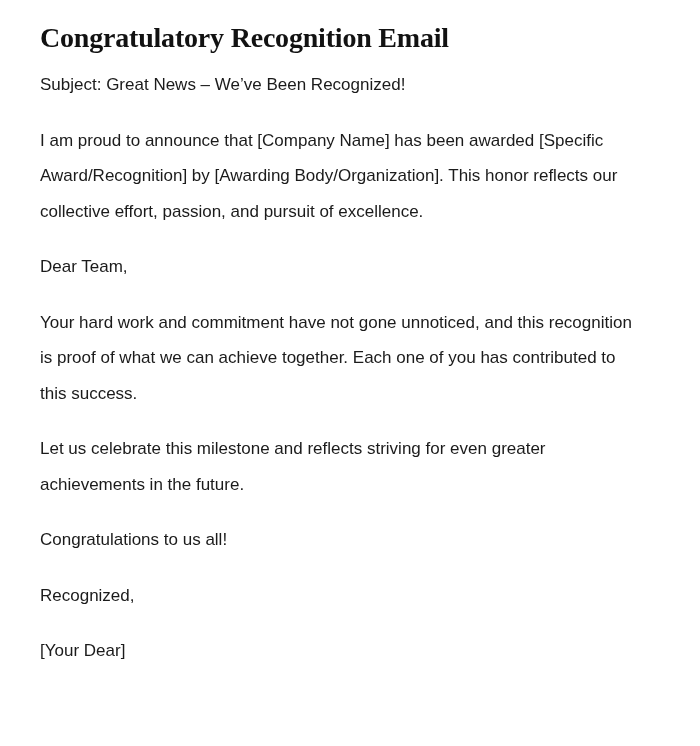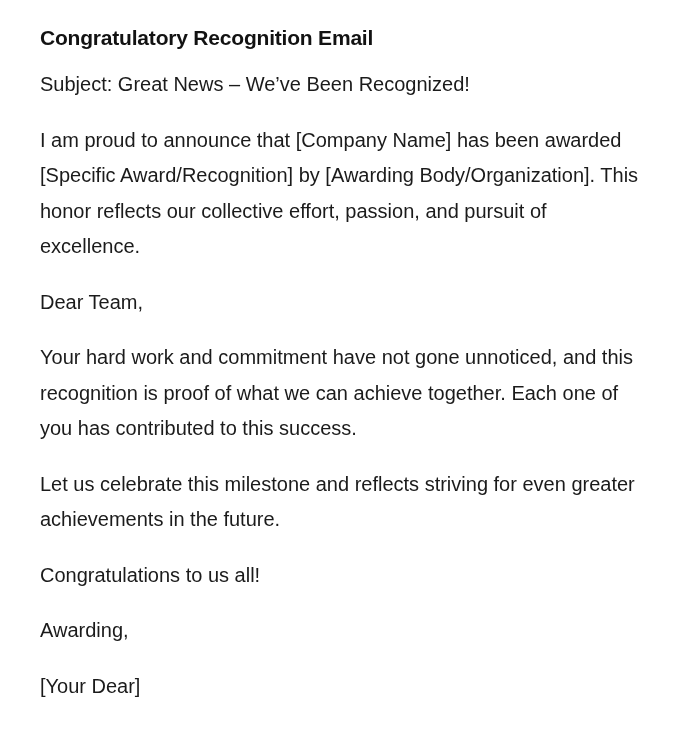--- a/index.html
+++ b/index.html
@@ -14,41 +14,42 @@
       -webkit-font-smoothing: antialiased;
     }
     .doc {
       width: 700px;
       height: 746px;
       background: #ffffff;
       padding: 23px 60px 0 40px;
       overflow: hidden;
     }
     .doc h1 {
-      font-size: 21px;
+      font-size: 28px;
       line-height: 30px;
       font-weight: 700;
       letter-spacing: -0.2px;
       color: #121212;
       margin: 0 0 14px 0;
+      font-family: Liberation Serif, serif;
     }
     .doc p {
-      font-size: 20px;
+      font-size: 17px;
       line-height: 35.5px;
       font-weight: 400;
       max-width: 600px;
       margin: 0 0 20px 0;
     }
   </style>
 </head>
 <body>
 
 <main class="doc">
   <h1>Congratulatory Recognition Email</h1>
   <p>Subject: Great News – We’ve Been Recognized!</p>
   <p>I am proud to announce that [Company Name] has been awarded [Specific Award/Recognition] by [Awarding Body/Organization]. This honor reflects our collective effort, passion, and pursuit of excellence.</p>
   <p>Dear Team,</p>
   <p>Your hard work and commitment have not gone unnoticed, and this recognition is proof of what we can achieve together. Each one of you has contributed to this success.</p>
   <p>Let us celebrate this milestone and reflects striving for even greater achievements in the future.</p>
   <p>Congratulations to us all!</p>
-  <p>Awarding,</p>
+  <p>Recognized,</p>
   <p>[Your Dear]</p>
 </main>
 
 </body></html>

